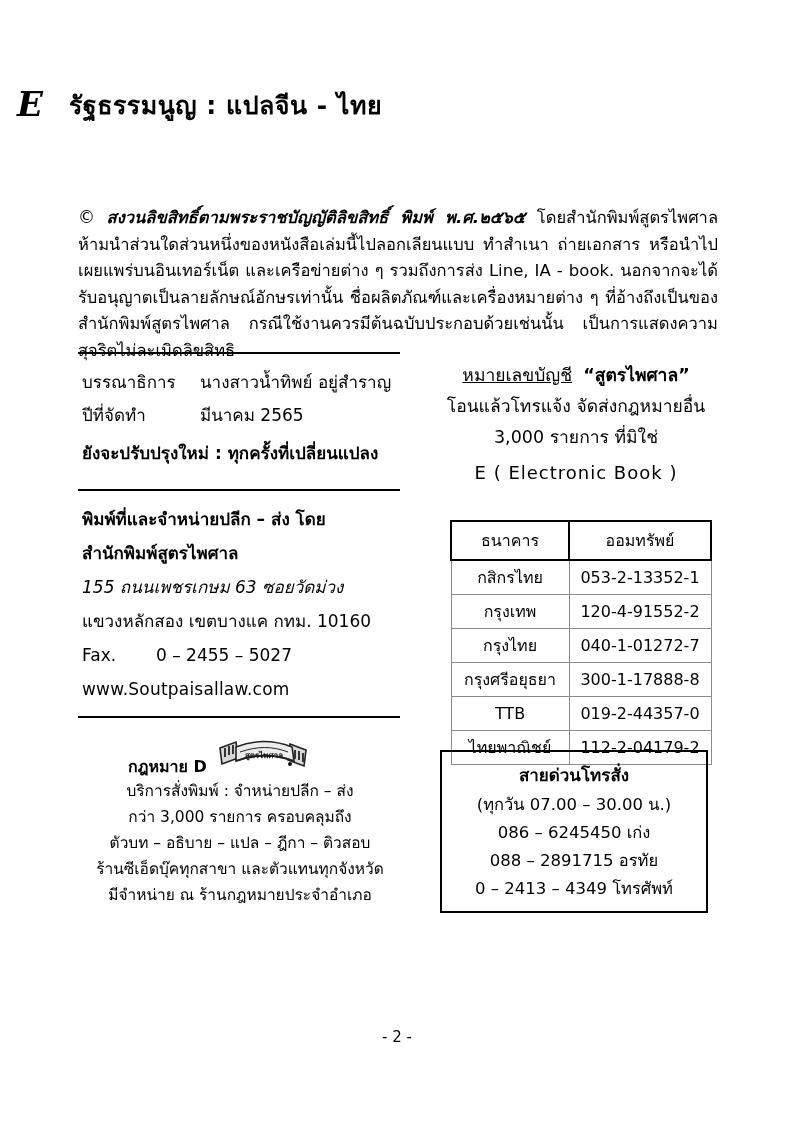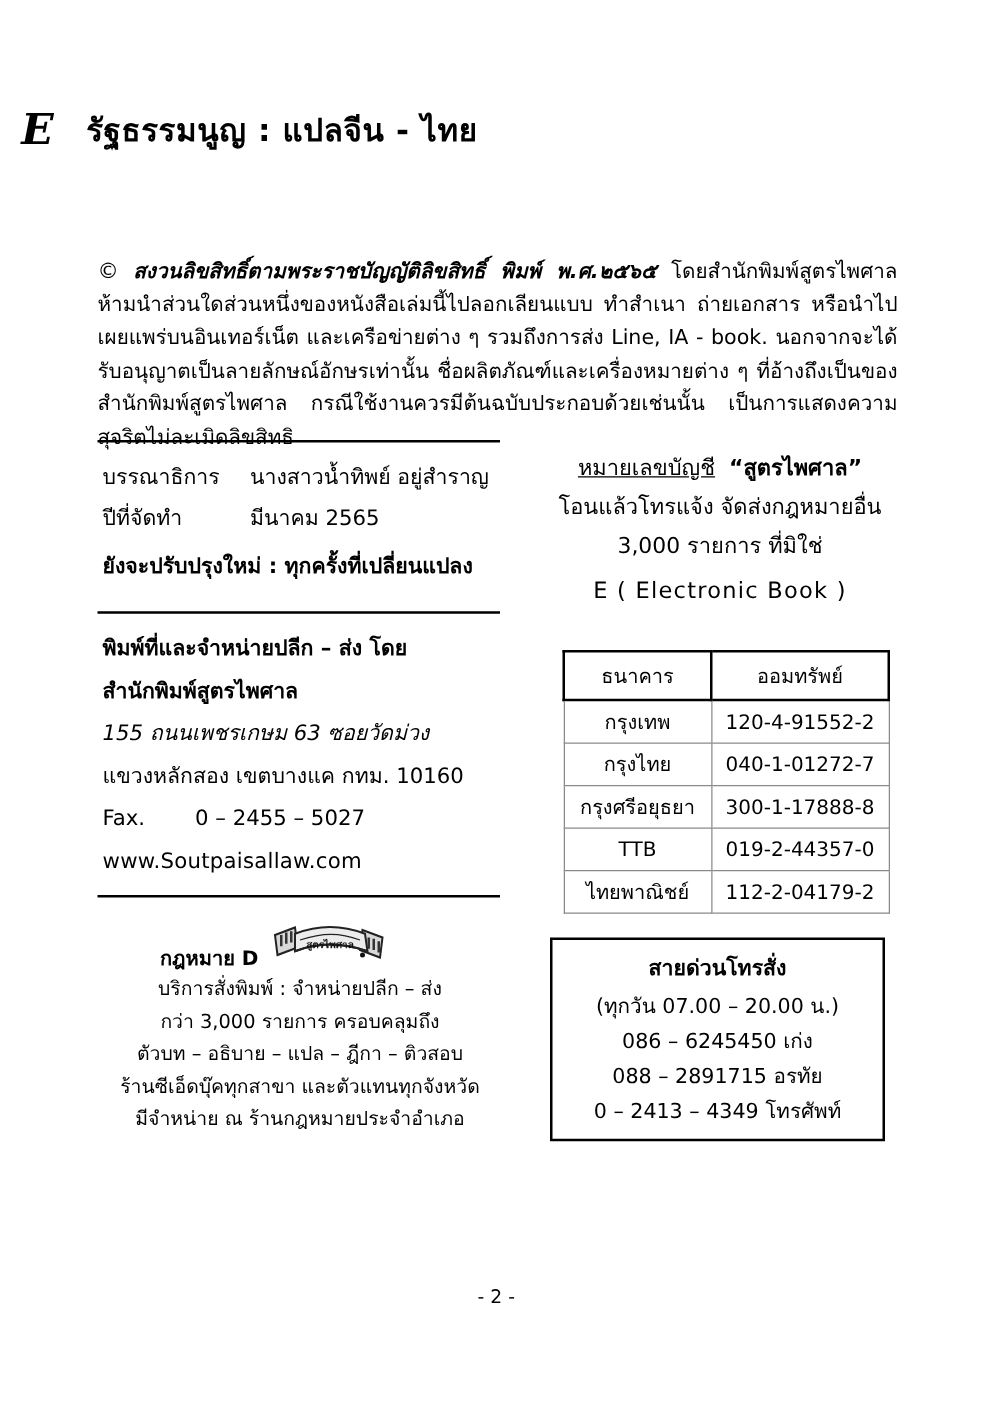--- a/index.html
+++ b/index.html
@@ -305,20 +305,24 @@
 
   <table class="bank-table">
     <thead>
       <tr>
         <th class="col-bank">ธนาคาร</th>
         <th class="col-acct">ออมทรัพย์</th>
       </tr>
     </thead>
     <tbody>
       <tr>
+        <td>กสิกรไทย</td>
+        <td>053-2-13352-1</td>
+      </tr>
+      <tr>
         <td>กรุงเทพ</td>
         <td>120-4-91552-2</td>
       </tr>
       <tr>
         <td>กรุงไทย</td>
         <td>040-1-01272-7</td>
       </tr>
       <tr>
         <td>กรุงศรีอยุธยา</td>
         <td>300-1-17888-8</td>
@@ -329,21 +333,21 @@
       </tr>
       <tr>
         <td>ไทยพาณิชย์</td>
         <td>112-2-04179-2</td>
       </tr>
     </tbody>
   </table>
 
   <div class="hotline">
     <span class="hotline-title">สายด่วนโทรสั่ง</span>
-    <span class="hotline-line">(ทุกวัน 07.00 – 20.00 น.)</span>
+    <span class="hotline-line">(ทุกวัน 07.00 – 30.00 น.)</span>
     <span class="hotline-line">086 – 6245450  เก่ง</span>
     <span class="hotline-line">088 – 2891715  อรทัย</span>
     <span class="hotline-line">0 – 2413 – 4349 โทรศัพท์</span>
   </div>
 
   <div class="page-number">- 2 -</div>
 
 </div>
 
 </body></html>

